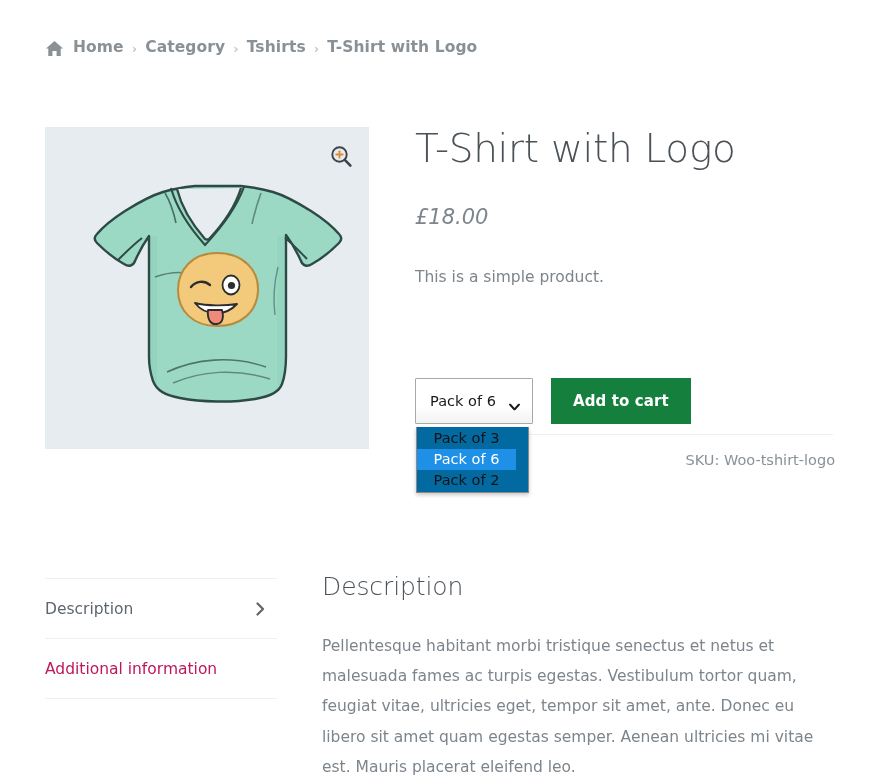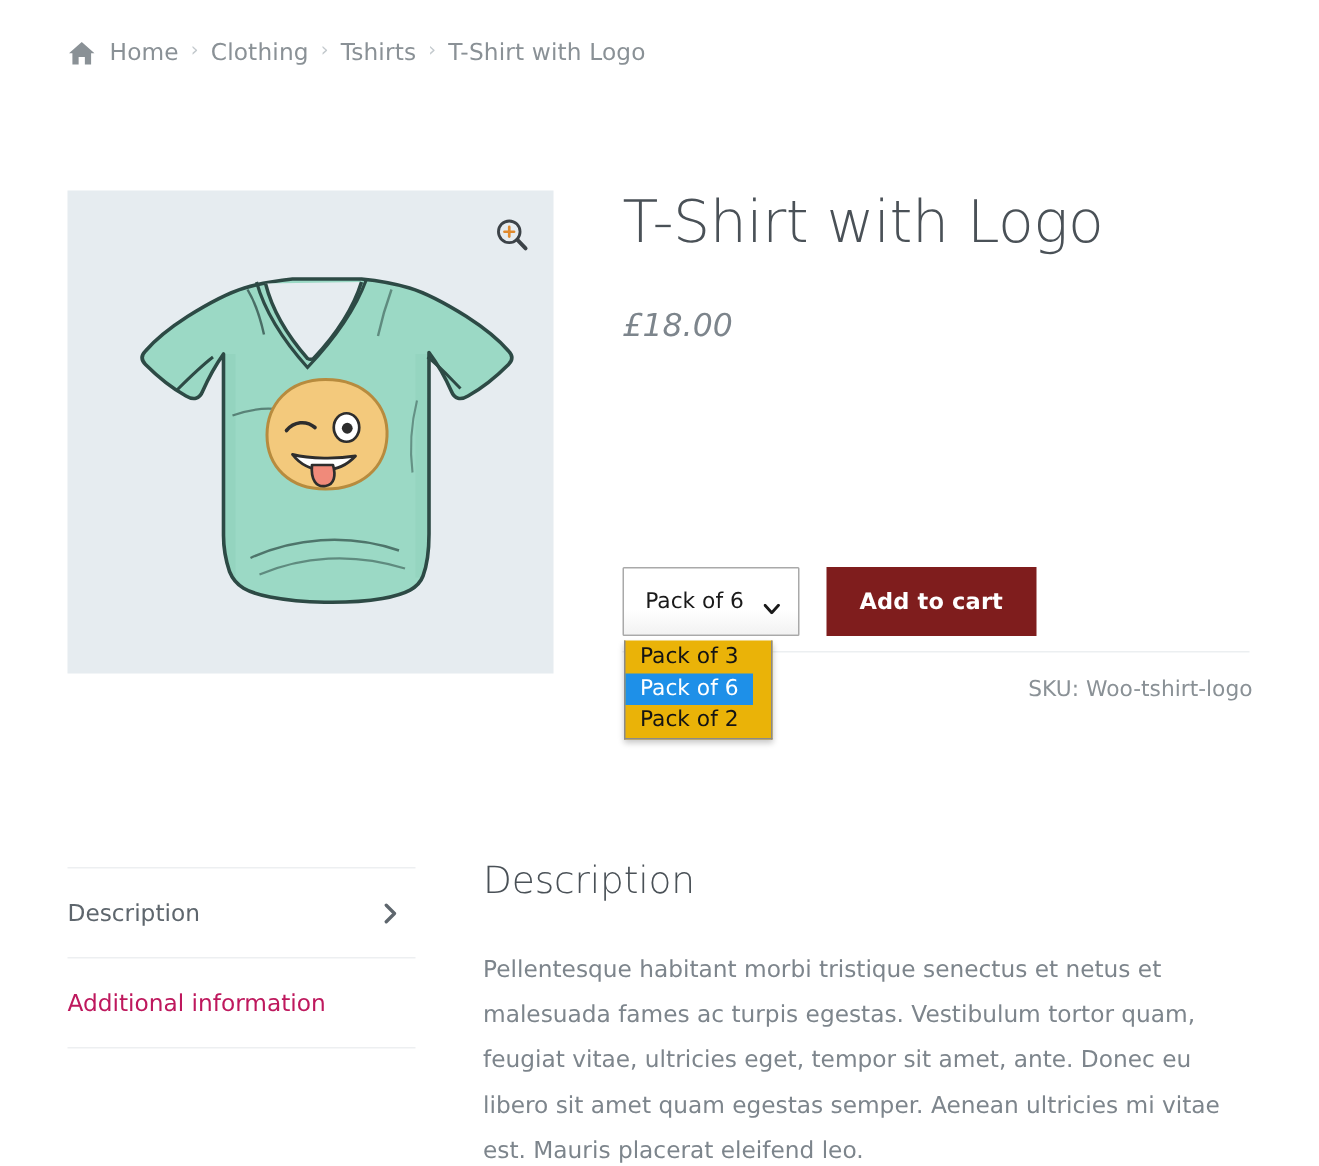--- a/index.html
+++ b/index.html
@@ -13,26 +13,27 @@
     font-family: "DejaVu Sans", "Liberation Sans", sans-serif;
     color: #6b7177;
     overflow: hidden;
     position: relative;
   }
 
   
   .breadcrumb {
     position: absolute;
     left: 45px;
-    top: 26px;
+    top: 38px;
     display: flex;
-    align-items: flex-start;
+    align-items: flex-end;
     font-size: 15.5px;
     color: #8a9196;
     letter-spacing: .1px;
+    font-weight: bold;
   }
   .home-icon {
     display: inline-block;
     width: 19px;
     height: 17px;
     margin-right: 9px;
     position: relative;
     top: 1px;
   }
   .crumb {
@@ -145,23 +146,23 @@
     right: 12px;
     top: 50%;
     transform: translateY(-50%);
     width: 11px;
     height: 7px;
   }
   .options-list {
     position: absolute;
     left: 1px;
     top: 49px;
-    width: 99px;
+    width: 113px;
     box-sizing: border-box;
-    background: #eab308;
+    background: #0369a1;
     border: 1px solid #8a8a8a;
     border-top: none;
     box-shadow: 0 2px 4px rgba(0,0,0,.22);
     z-index: 40;
     padding: 1px 12px 1px 0;
   }
   .option {
     height: 21px;
     line-height: 21px;
     text-align: center;
@@ -171,21 +172,21 @@
     white-space: nowrap;
   }
   .option.selected {
     background: #1e90e8;
     color: #ffffff;
   }
   .add-to-cart {
     margin-left: 18px;
     height: 46px;
     padding: 0 22px;
-    background: #7f1d1d;
+    background: #15803d;
     color: #ffffff;
     border: none;
     font-size: 15px;
     font-weight: 700;
     font-family: "DejaVu Sans", "Liberation Sans", sans-serif;
     cursor: pointer;
     letter-spacing: .1px;
   }
 
   
@@ -263,21 +264,21 @@
 <body>
 
 <nav class="breadcrumb">
   <span class="home-icon">
     <svg viewBox="0 0 20 18" width="19" height="17" aria-hidden="true">
       <path d="M10 1 L19 9 L16.6 9 L16.6 17 L12.2 17 L12.2 11.6 L7.8 11.6 L7.8 17 L3.4 17 L3.4 9 L1 9 Z" fill="#8a9196"></path>
     </svg>
   </span>
   <a class="crumb" href="#">Home</a>
   <span class="crumb-sep">›</span>
-  <a class="crumb" href="#">Clothing</a>
+  <a class="crumb" href="#">Category</a>
   <span class="crumb-sep">›</span>
   <a class="crumb" href="#">Tshirts</a>
   <span class="crumb-sep">›</span>
   <span class="crumb crumb-current">T-Shirt with Logo</span>
 </nav>
 
 <div class="product">
 
   <div class="gallery">
     <div class="zoom-btn">
@@ -339,20 +340,21 @@
         <path d="M146 160 C151 154 159 153 165 158" fill="none" stroke="#2d2d2d" stroke-width="2.4" stroke-linecap="round"></path>
         <path d="M150 176 C160 189 180 190 192 177 C180 179 162 179 150 176 Z" fill="#ffffff" stroke="#2d2d2d" stroke-width="1.9" stroke-linejoin="round"></path>
         <path d="M163 183 C162 193 166 198 172 197 C178 196 179 190 177 183 Z" fill="#f08a7a" stroke="#2d2d2d" stroke-width="1.8" stroke-linejoin="round"></path>
       </svg>
     </div>
   </div>
 
   <div class="summary">
     <h1 class="product-title">T-Shirt with Logo</h1>
     <p class="price">£18.00</p>
+    <p class="short-desc">This is a simple product.</p>
   </div>
 
   <div class="cart-form">
     <div class="select-shell">
       <div class="fake-select">
         <span class="sel-label">Pack of 6</span>
         <span class="caret">
           <svg viewBox="0 0 11 7" width="11" height="7" aria-hidden="true">
             <path d="M1 1 L5.5 6 L10 1" fill="none" stroke="#1a1a1a" stroke-width="1.9" stroke-linecap="round" stroke-linejoin="round"></path>
           </svg>

